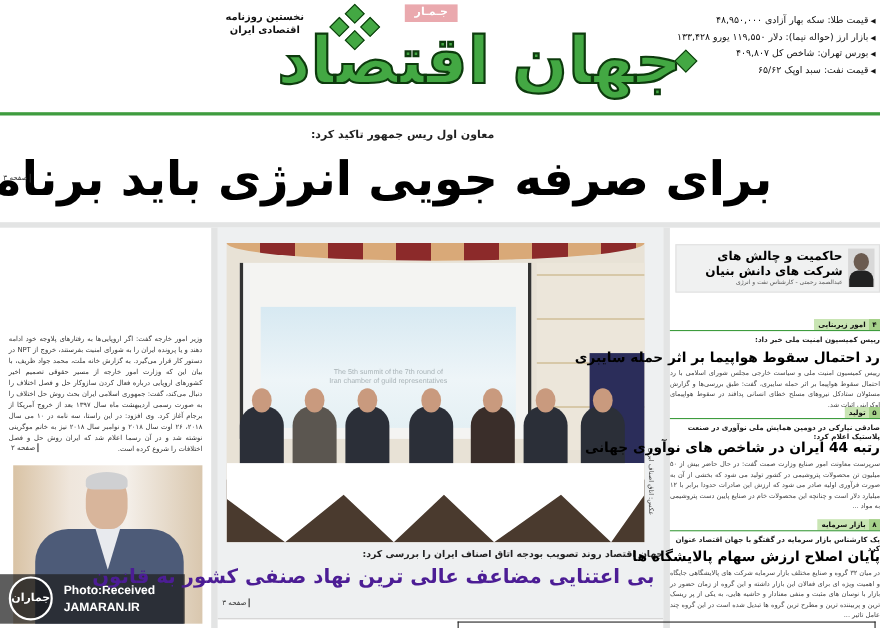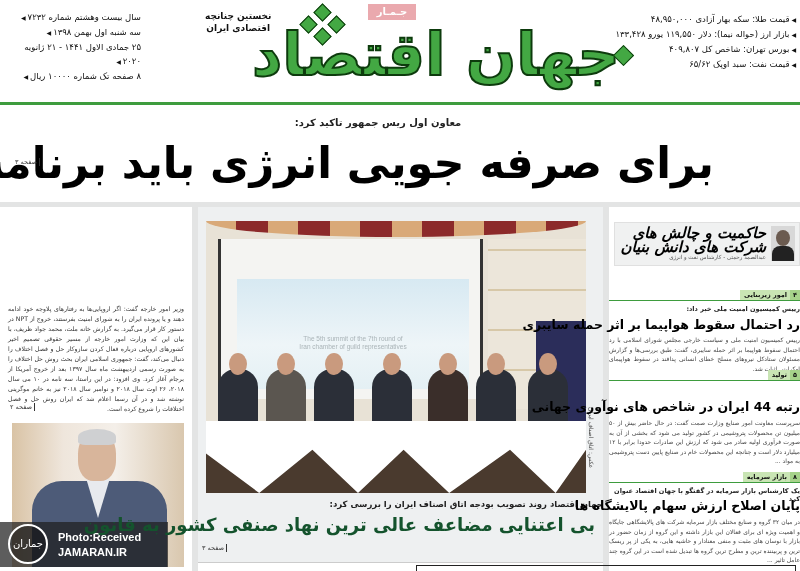--- a/index.html
+++ b/index.html
@@ -16,104 +16,98 @@
 
   .logo { position: absolute; left: 150px; top: 2px; width: 480px; height: 100px; }
   .logo-text { position: absolute; right: 10px; top: 8px; font-family: "DejaVu Sans", sans-serif; font-size: 59px; font-weight: bold; color: #43a843; -webkit-text-stroke: 2px #0d3b0d; letter-spacing: -3px; direction: rtl; white-space: nowrap; line-height: 90px; }
   .tagline { position: absolute; left: 55px; top: 8px; direction: rtl; text-align: center; font-size: 9px; font-weight: bold; line-height: 12px; color: #111; }
   .diamonds { position: absolute; left: 150px; top: 4px; width: 46px; height: 38px; }
   .diamonds span { position: absolute; width: 13px; height: 13px; background: #43a843; border: 1.5px solid #0d3b0d; transform: rotate(45deg); }
   .watermark { position: absolute; left: 218px; top: 2px; width: 48px; height: 16px; background: #e8a0a6; color: #fff; font-size: 10px; font-weight: bold; text-align: center; line-height: 16px; opacity: .9; }
   .logo-diamond-r { position: absolute; left: 616px; top: 48px; width: 15px; height: 15px; background: #43a843; border: 1.5px solid #0d3b0d; transform: rotate(45deg); }
 
   
-  .headline-block { position: absolute; left: 0; top: 107px; width: 732px; height: 95px; margin-left: 12px; }
+  .headline-block { position: absolute; left: 0; top: 107px; width: 732px; height: 95px; }
   .kicker { position: absolute; left: 0; right: 0; top: 10px; text-align: center; direction: rtl; font-size: 10px; font-weight: bold; color: #222; }
   .headline { position: absolute; left: 30px; right: 30px; top: 26px; text-align: center; direction: rtl; font-size: 43px; font-weight: bold; color: #000; letter-spacing: -1px; line-height: 60px; white-space: nowrap; }
   .pageref { position: absolute; font-size: 6.5px; color: #333; border-right: 1px solid #333; padding-right: 2px; direction: rtl; }
   .divider-h { position: absolute; left: 0; right: 0; top: 202px; height: 5px; background: #e3e4e4; }
 
   
   .col-left { position: absolute; left: 0; top: 207px; width: 192px; height: 364px; }
   .col-left .kick { position: absolute; left: 0; right: 0; top: 10px; text-align: center; direction: rtl; font-size: 9px; font-weight: bold; }
   .col-left .title { position: absolute; left: 4px; right: 4px; top: 23px; text-align: center; direction: rtl; font-size: 17px; font-weight: bold; line-height: 22px; color: #000; }
   .col-left .body { position: absolute; left: 8px; right: 8px; top: 97px; direction: rtl; text-align: justify; font-size: 6.2px; line-height: 10px; color: #333; }
   .col-left .pref { left: 10px; top: 196px; }
   .photo-left { position: absolute; left: 12px; top: 423px; width: 172px; height: 144px; background: linear-gradient(90deg, #d9c3a5 0%, #efe6dc 30%, #f4efe9 60%, #d9c7ae 100%); overflow: hidden; }
   .zarif-head { position: absolute; left: 66px; top: 8px; width: 38px; height: 50px; background: #d8b59b; border-radius: 45% 45% 40% 40%; }
   .zarif-hair { position: absolute; left: 66px; top: 6px; width: 38px; height: 16px; background: #cfd0d2; border-radius: 50% 50% 20% 20%; }
   .zarif-body { position: absolute; left: 20px; top: 58px; width: 135px; height: 90px; background: #4d5b78; border-radius: 30px 30px 0 0; }
   .zarif-shirt { position: absolute; left: 74px; top: 55px; width: 24px; height: 40px; background: #e8eaee; clip-path: polygon(0 0, 100% 0, 50% 100%); }
   .photo-credit { position: absolute; left: 0; top: 522px; width: 168px; height: 45px; background: rgba(30,30,30,.72); color: #fff; }
-  .credit-logo { position: absolute; left: 8px; top: 2px; width: 40px; height: 40px; border-radius: 50%; border: 2px solid #fff; background: rgba(0,0,0,.3); color: #fff; font-size: 10px; font-weight: normal; text-align: center; line-height: 36px; }
+  .credit-logo { position: absolute; left: 8px; top: 2px; width: 40px; height: 40px; border-radius: 50%; border: 2px solid #fff; background: rgba(0,0,0,.3); color: #fff; font-size: 10px; font-weight: bold; text-align: center; line-height: 36px; }
   .credit-text { position: absolute; left: 58px; top: 8px; font-family: "Liberation Sans", sans-serif; font-size: 11px; line-height: 15px; font-weight: bold; }
 
   .vdiv-left { position: absolute; left: 192px; top: 207px; width: 6px; height: 364px; background: #e3e4e4; }
 
   
   .col-center { position: absolute; left: 198px; top: 207px; width: 405px; height: 364px; background: #eef0f1; }
   .photo-center { position: absolute; left: 8px; top: 14px; width: 380px; height: 272px; background: #e8e2d6; overflow: hidden; }
   .curtain { position: absolute; left: 0; top: 0; width: 100%; height: 16px; background: repeating-linear-gradient(90deg, #d9a978 0 30px, #8c2a2a 30px 62px); border-radius: 0 0 50% 50%/0 0 100% 100%; }
   .screen { position: absolute; left: 12px; top: 18px; width: 265px; height: 160px; background: #f4f4f2; border-left: 3px solid #333; border-right: 3px solid #333; }
   .screen-inner { position: absolute; left: 16px; top: 40px; width: 232px; height: 110px; background: linear-gradient(180deg,#d7e9f2 0%, #eef5f8 60%, #e4f0f4 100%); }
   .screen-fa { position: absolute; left: 0; right: 0; top: 32px; text-align: center; direction: rtl; font-family: "DejaVu Serif", serif; font-size: 10px; color: #9aa7ae; font-style: italic; }
   .screen-en { position: absolute; left: 0; right: 0; top: 56px; text-align: center; font-family: "Liberation Sans", sans-serif; font-size: 6.5px; color: #aab4b8; line-height: 8px; }
   .wall { position: absolute; left: 282px; top: 18px; width: 98px; height: 170px; background: repeating-linear-gradient(0deg, #ece6da 0 38px, #d7c8a8 38px 40px), #ece6da; }
   .banner { position: absolute; left: 330px; top: 100px; width: 50px; height: 100px; background: #2b2d5a; }
   .table-cloth { position: absolute; left: 0; top: 200px; width: 100%; height: 72px; background: #fff; clip-path: polygon(0 0,100% 0,100% 40%, 92% 100%, 80% 40%, 64% 100%, 52% 40%, 40% 100%, 28% 40%, 14% 100%, 0 45%); }
   .table-under { position: absolute; left: 0; top: 215px; width: 100%; height: 57px; background: #4a3a2e; }
   .person { position: absolute; top: 148px; width: 40px; height: 56px; background: #2b2f38; border-radius: 18px 18px 2px 2px; }
   .person::before { content: ""; position: absolute; left: 11px; top: -16px; width: 18px; height: 22px; background: #c99a7e; border-radius: 50%; }
   .photo-caption-v { position: absolute; left: 390px; top: 200px; writing-mode: vertical-rl; font-size: 6px; color: #444; direction: rtl; }
   .col-center .kick { position: absolute; left: 0; right: 0; top: 292px; direction: rtl; font-size: 8.5px; font-weight: bold; color: #222; }
-  .col-center .title { position: absolute; left: 8px; right: 8px; top: 305px; text-align: center; direction: rtl; font-size: 18px; font-weight: bold; color: #14532d; line-height: 26px; white-space: nowrap; }
+  .col-center .title { position: absolute; left: 8px; right: 8px; top: 305px; text-align: center; direction: rtl; font-size: 18px; font-weight: bold; color: #4c1d95; line-height: 26px; white-space: nowrap; }
   .col-center .pref { left: 4px; top: 337px; }
   .center-bottom-rule { position: absolute; left: 198px; top: 562px; width: 405px; height: 9px; background: #fff; border-top: 1px solid #ccc; }
 
   .vdiv-right { position: absolute; left: 603px; top: 207px; width: 6px; height: 364px; background: #e3e4e4; }
 
   
   .col-right { position: absolute; left: 609px; top: 207px; width: 191px; height: 364px; direction: rtl; }
   .green-bar { position: absolute; right: 0; height: 12px; width: 186px; background: #5cb85c; color: #fff; font-size: 8px; font-weight: bold; line-height: 12px; }
   .green-bar .num { display: inline-block; width: 12px; text-align: center; background: #2e8b2e; margin-left: 3px; }
   .editorial-box { position: absolute; right: 0; top: 15px; width: 186px; height: 44px; background: #f0f1f1; border: 1px solid #e0e0e0; }
   .avatar { position: absolute; right: 4px; top: 3px; width: 24px; height: 35px; background: #d8d8d8; overflow: hidden; }
   .avatar::before { content: ""; position: absolute; left: 5px; top: 4px; width: 14px; height: 16px; background: #6b5b50; border-radius: 50%; }
   .avatar::after { content: ""; position: absolute; left: 1px; top: 20px; width: 22px; height: 16px; background: #222; border-radius: 8px 8px 0 0; }
-  .ed-title { position: absolute; right: 33px; top: 3px; width: 148px; font-size: 15px; font-weight: bold; line-height: 14px; color: #000; font-style: italic; }
+  .ed-title { position: absolute; right: 33px; top: 3px; width: 148px; font-size: 11px; font-weight: bold; line-height: 14px; color: #000; }
   .ed-author { position: absolute; right: 33px; top: 31px; font-size: 5.5px; color: #555; }
   .section-tag { position: absolute; right: 0; height: 10px; background: #c9e5b4; font-size: 6.5px; font-weight: bold; line-height: 10px; padding-left: 4px; }
   .section-tag .n { display: inline-block; width: 10px; text-align: center; background: #a6d28a; margin-left: 3px; }
   .section-rule { position: absolute; right: 0; width: 191px; height: 1px; background: #3e9c3e; }
   .r-kick { position: absolute; right: 0; width: 191px; font-size: 6.5px; font-weight: bold; color: #222; }
   .r-title { position: absolute; right: 0; width: 200px; font-size: 12.5px; font-weight: bold; color: #000; white-space: nowrap; line-height: 16px; }
   .r-body { position: absolute; right: 0; width: 191px; font-size: 6px; line-height: 9.5px; color: #444; text-align: justify; }
   .bottom-box { position: absolute; left: 416px; top: 565px; width: 380px; height: 6px; border: 1px solid #222; border-bottom: none; }
 </style>
 </head>
 <body>
 
 <header class="masthead">
-  <div class="meta-left">
-    <div>سال بیست وهشتم شماره ۷۲۳۲</div>
-    <div>سه شنبه اول بهمن ۱۳۹۸</div>
-    <div>۲۵ جمادی الاول ۱۴۴۱ - ۲۱ ژانویه ۲۰۲۰</div>
-    <div>۸ صفحه تک شماره ۱۰۰۰۰ ریال</div>
-  </div>
 
   <div class="logo">
     <div class="diamonds">
       <span style="left:16px;top:0px"></span>
       <span style="left:2px;top:12px"></span>
       <span style="left:30px;top:12px"></span>
       <span style="left:16px;top:24px"></span>
     </div>
     <div class="watermark">جـمـار</div>
     <div class="tagline">
-      <div>نخستین چنانچه</div>
+      <div>نخستین روزنامه</div>
       <div>اقتصادی ایران</div>
     </div>
     <div class="logo-text">جهان اقتصاد</div>
   </div>
   <div class="logo-diamond-r"></div>
 
   <div class="meta-right">
     <div>قیمت طلا: سکه بهار آزادی ۴۸,۹۵۰,۰۰۰</div>
     <div>بازار ارز (حواله نیما): دلار ۱۱۹,۵۵۰ یورو ۱۳۳,۴۲۸</div>
     <div>بورس تهران: شاخص کل ۴۰۹,۸۰۷</div>
@@ -192,20 +186,21 @@
   </div>
   <div class="section-rule" style="top:93px"></div>
   <div class="r-kick" style="top:98px">رییس کمیسیون امنیت ملی خبر داد:</div>
   <div class="r-title" style="top:110px">رد احتمال سقوط هواپیما بر اثر حمله سایبری</div>
   <div class="r-body" style="top:128px">رییس کمیسیون امنیت ملی و سیاست خارجی مجلس شورای اسلامی با رد احتمال سقوط هواپیما بر اثر حمله سایبری، گفت: طبق بررسی‌ها و گزارش مسئولان ستادکل نیروهای مسلح خطای انسانی پدافند در سقوط هواپیمای اوکراینی اثبات شد.</div>
 
   <div class="section-tag" style="top:163px">
     <span class="n">۵</span><span>تولید</span>
   </div>
   <div class="section-rule" style="top:173px"></div>
+  <div class="r-kick" style="top:178px">صادقی نیارکی در دومین همایش ملی نوآوری در صنعت پلاستیک اعلام کرد:</div>
   <div class="r-title" style="top:192px">رتبه 44 ایران در شاخص های نوآوری جهانی</div>
   <div class="r-body" style="top:211px">سرپرست معاونت امور صنایع وزارت صمت گفت: در حال حاضر بیش از ۵۰ میلیون تن محصولات پتروشیمی در کشور تولید می شود که بخشی از آن به صورت فرآوری اولیه صادر می شود که ارزش این صادرات حدودا برابر با ۱۲ میلیارد دلار است و چنانچه این محصولات خام در صنایع پایین دست پتروشیمی به مواد ...</div>
 
   <div class="section-tag" style="top:265px">
     <span class="n">۸</span><span>بازار سرمایه</span>
   </div>
   <div class="section-rule" style="top:275px"></div>
   <div class="r-kick" style="top:280px">یک کارشناس بازار سرمایه در گفتگو با جهان اقتصاد عنوان کرد</div>
   <div class="r-title" style="top:291px">پایان اصلاح ارزش سهام پالایشگاه ها</div>
   <div class="r-body" style="top:310px">در میان ۳۲ گروه و صنایع مختلف بازار سرمایه شرکت های پالایشگاهی جایگاه و اهمیت ویژه ای برای فعالان این بازار داشته و این گروه از زمان حضور در بازار با نوسان های مثبت و منفی معنادار و حاشیه هایی، به یکی از پر ریسک ترین و پربیننده ترین و مطرح ترین گروه ها تبدیل شده است در این گروه چند عامل تاثیر ...</div>

